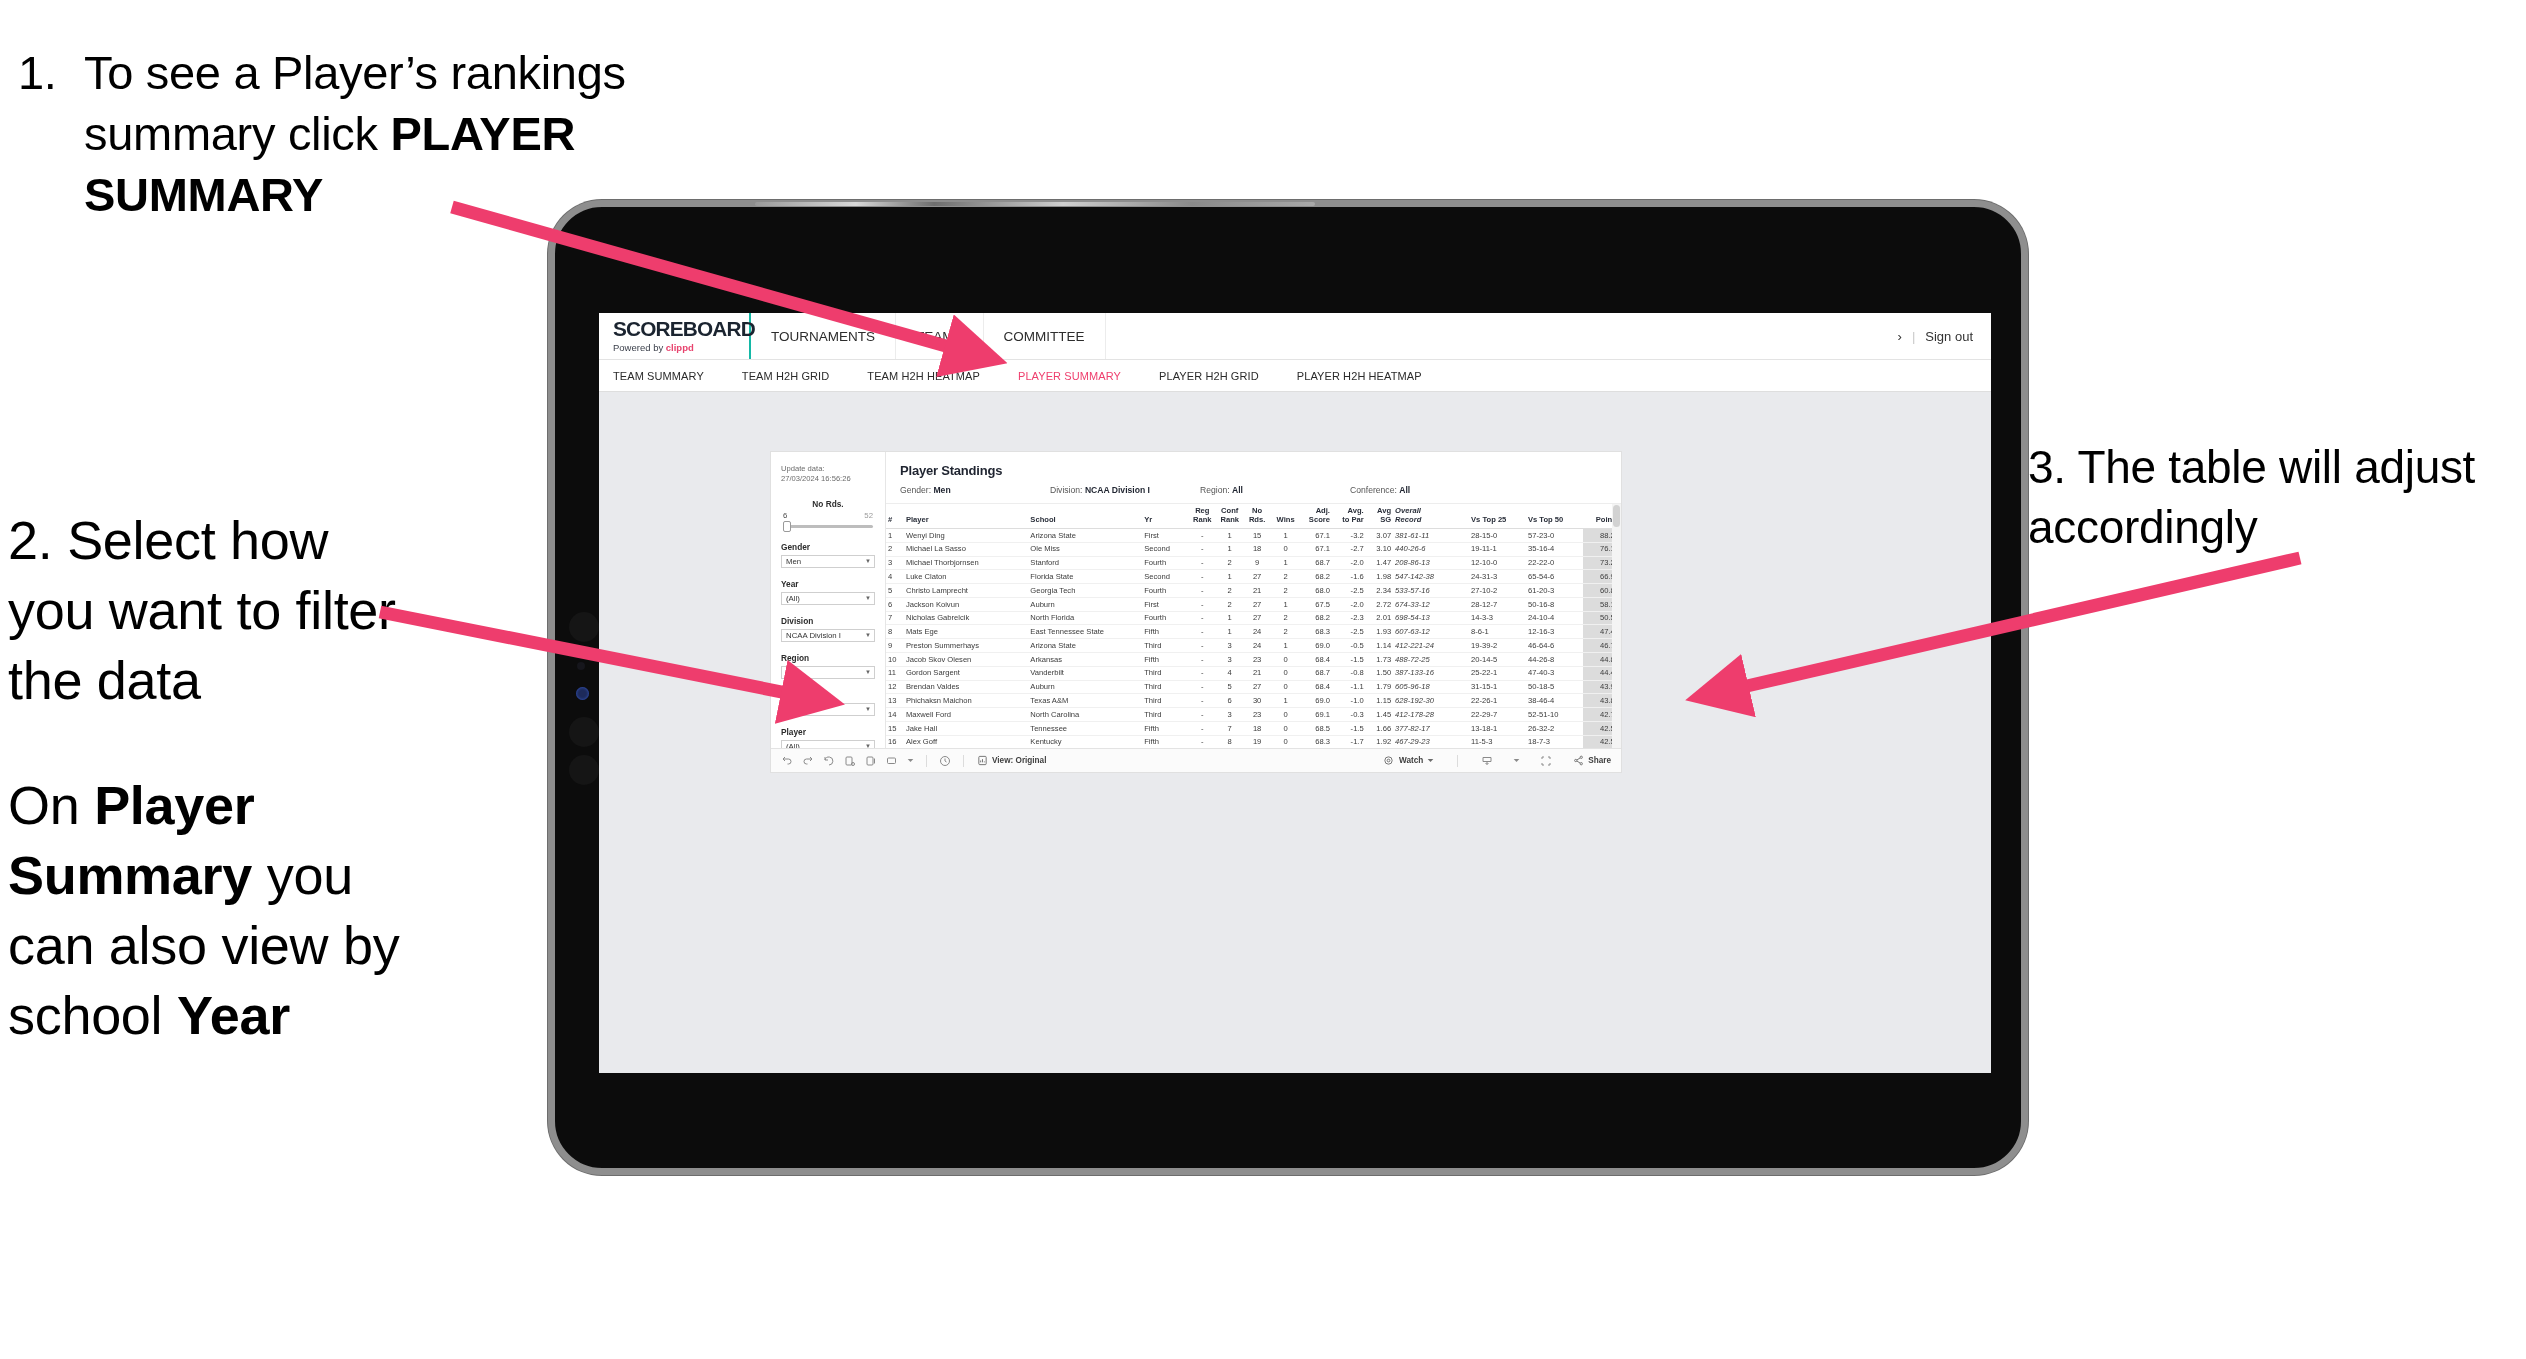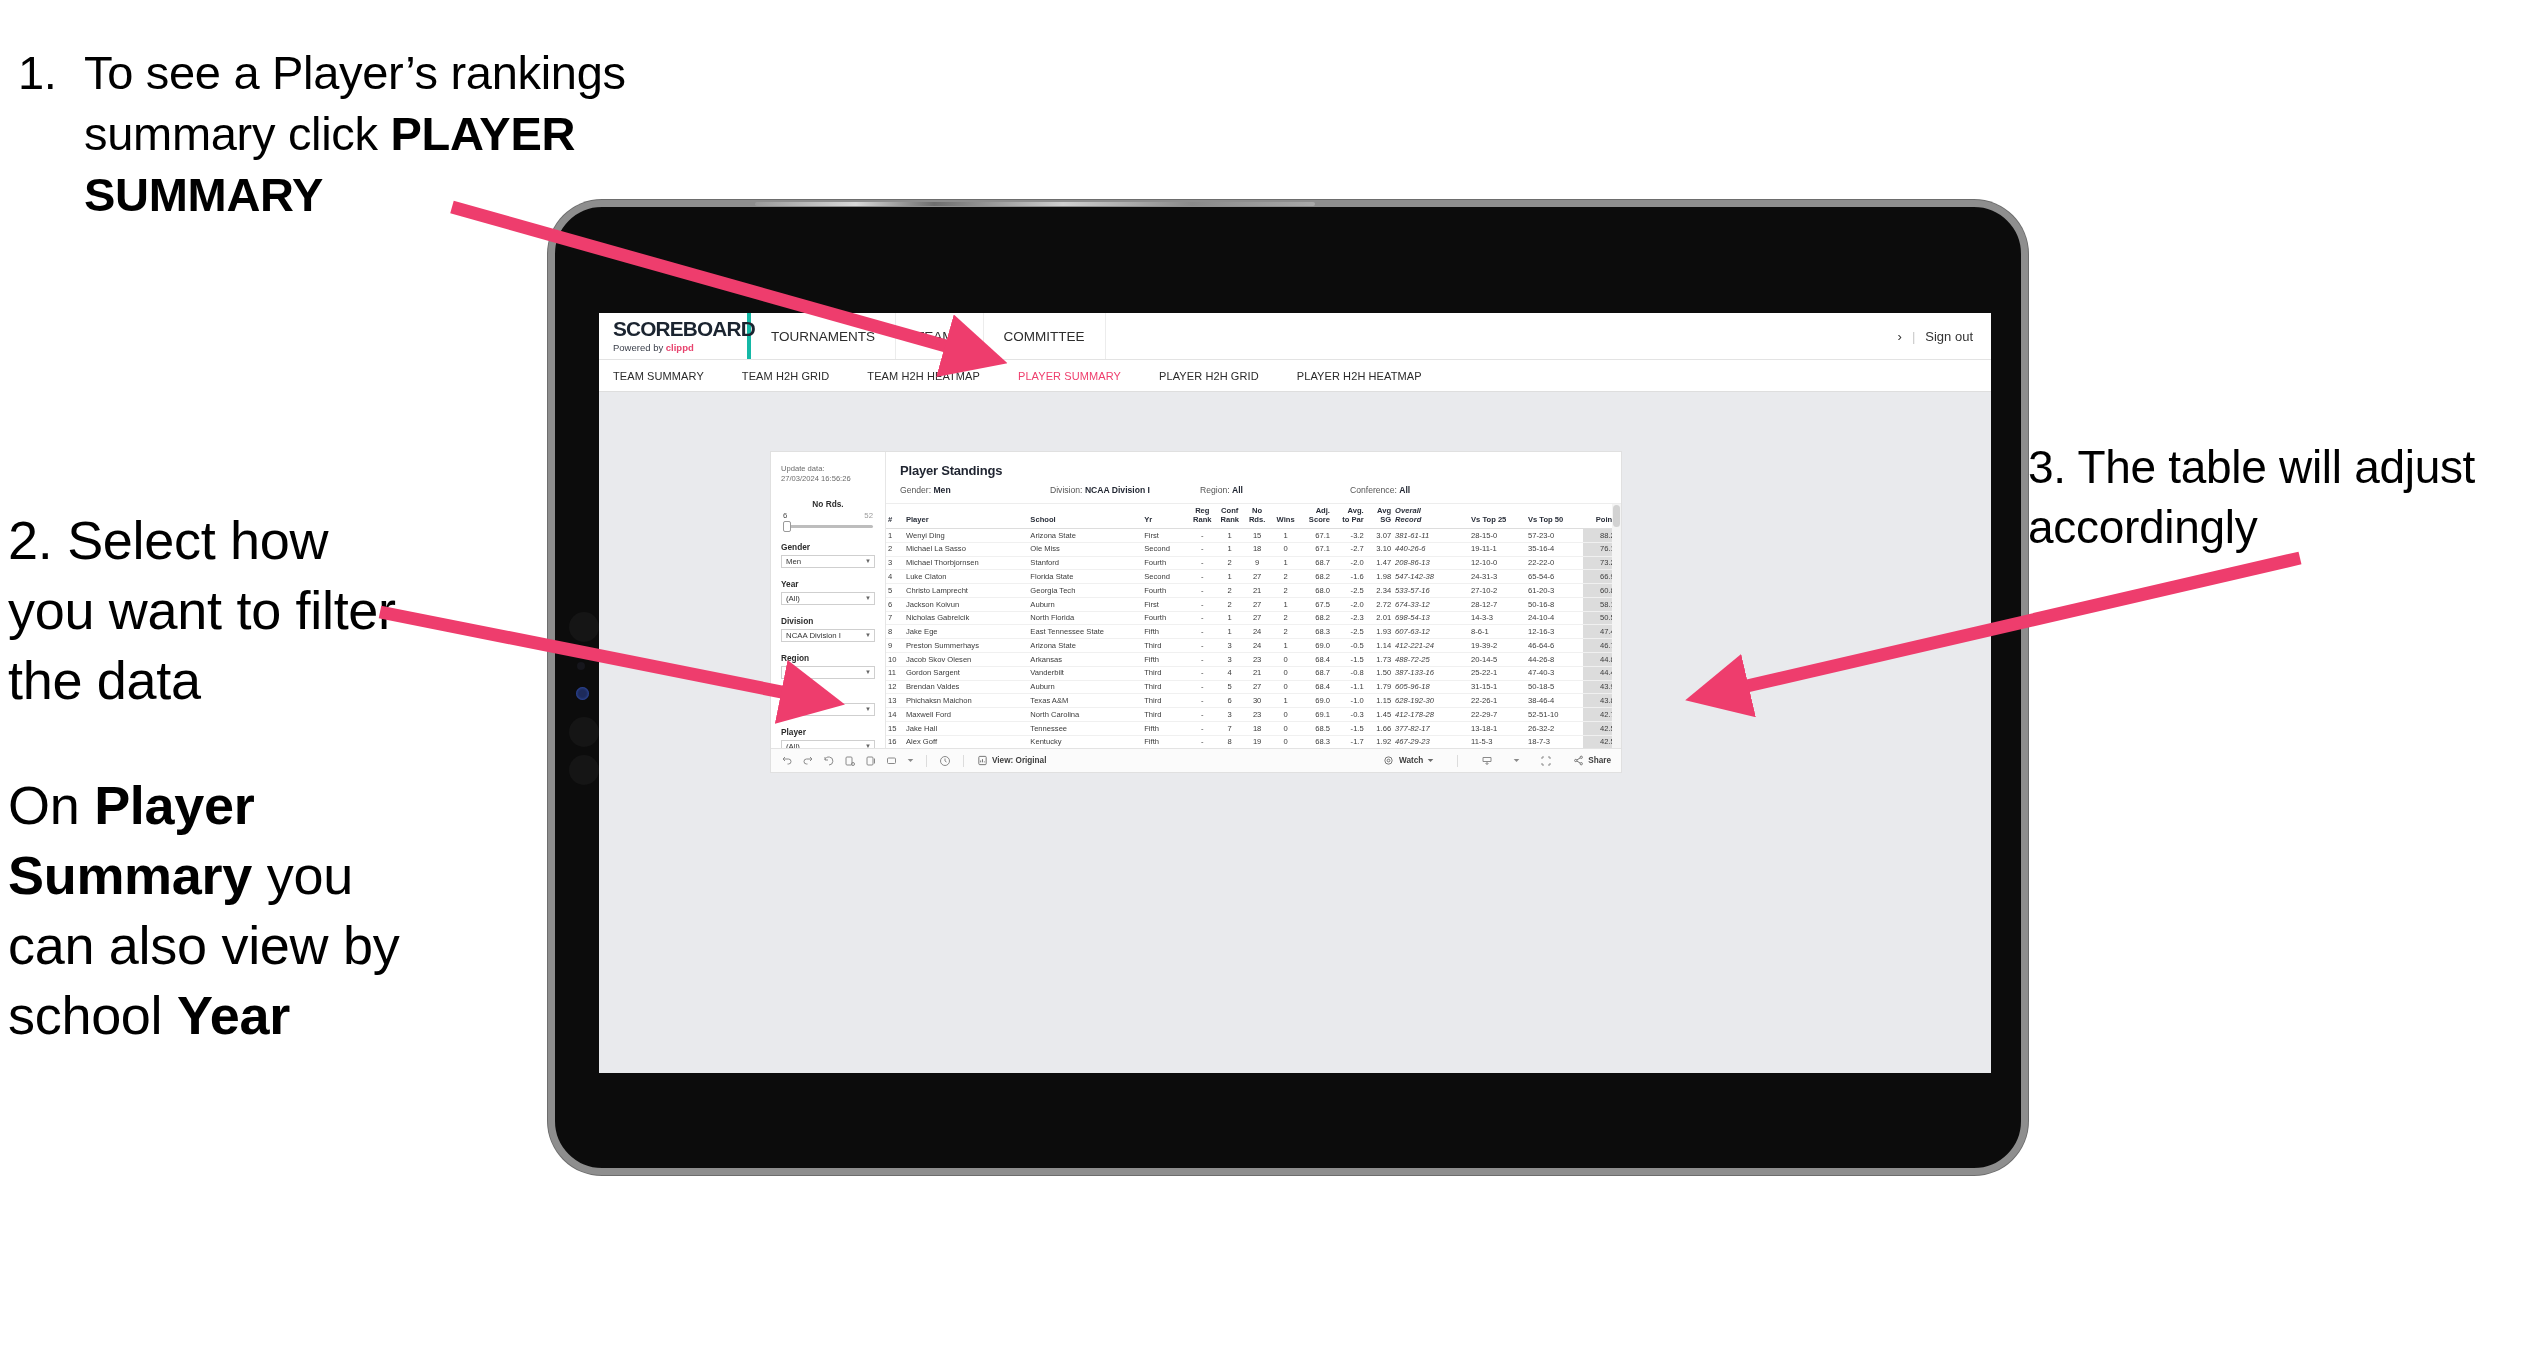--- a/index.html
+++ b/index.html
@@ -59,21 +59,21 @@
   }
 
   
   .appbar {
     height: 47px; background:#fff; display:flex; align-items:stretch;
     border-bottom: 1px solid #e3e3e3;
     position: relative;
   }
   .brand {
     width: 152px; display:flex; flex-direction:column; justify-content:center;
-    padding-left: 14px; border-right: 4px solid #14b8a6;
+    padding-left: 14px; border-right: 2px solid #14b8a6;
   }
   .brand .bn {
     font-family: "Liberation Sans", sans-serif;
     font-weight: 700; font-size: 20px; letter-spacing: -0.8px;
     color:#1b2430; line-height: 1; transform: scaleX(1.04); transform-origin: left;
   }
   .brand .bs { font-size: 9.5px; color:#3a3f4a; margin-top:3px; }
   .brand .bs .c { color:#e8436e; font-weight:700; }
   .navitem {
     display:flex; align-items:center; padding: 0 20px; font-size: 13.5px;
@@ -450,21 +450,21 @@
                         <td class="c-adj">68.2</td>
                         <td class="c-par">-2.3</td>
                         <td class="c-sg">2.01</td>
                         <td class="c-rec">698-54-13</td>
                         <td class="c-t25">14-3-3</td>
                         <td class="c-t50">24-10-4</td>
                         <td class="c-pts pts">50.56</td>
                       </tr>
                       <tr>
                         <td class="c-num">8</td>
-                        <td class="c-play">Jake Ege</td>
+                        <td class="c-play">Mats Ege</td>
                         <td class="c-school">East Tennessee State</td>
                         <td class="c-yr">Fifth</td>
                         <td class="c-rr">-</td>
                         <td class="c-cr">1</td>
                         <td class="c-nr">24</td>
                         <td class="c-win">2</td>
                         <td class="c-adj">68.3</td>
                         <td class="c-par">-2.5</td>
                         <td class="c-sg">1.93</td>
                         <td class="c-rec">607-63-12</td>

